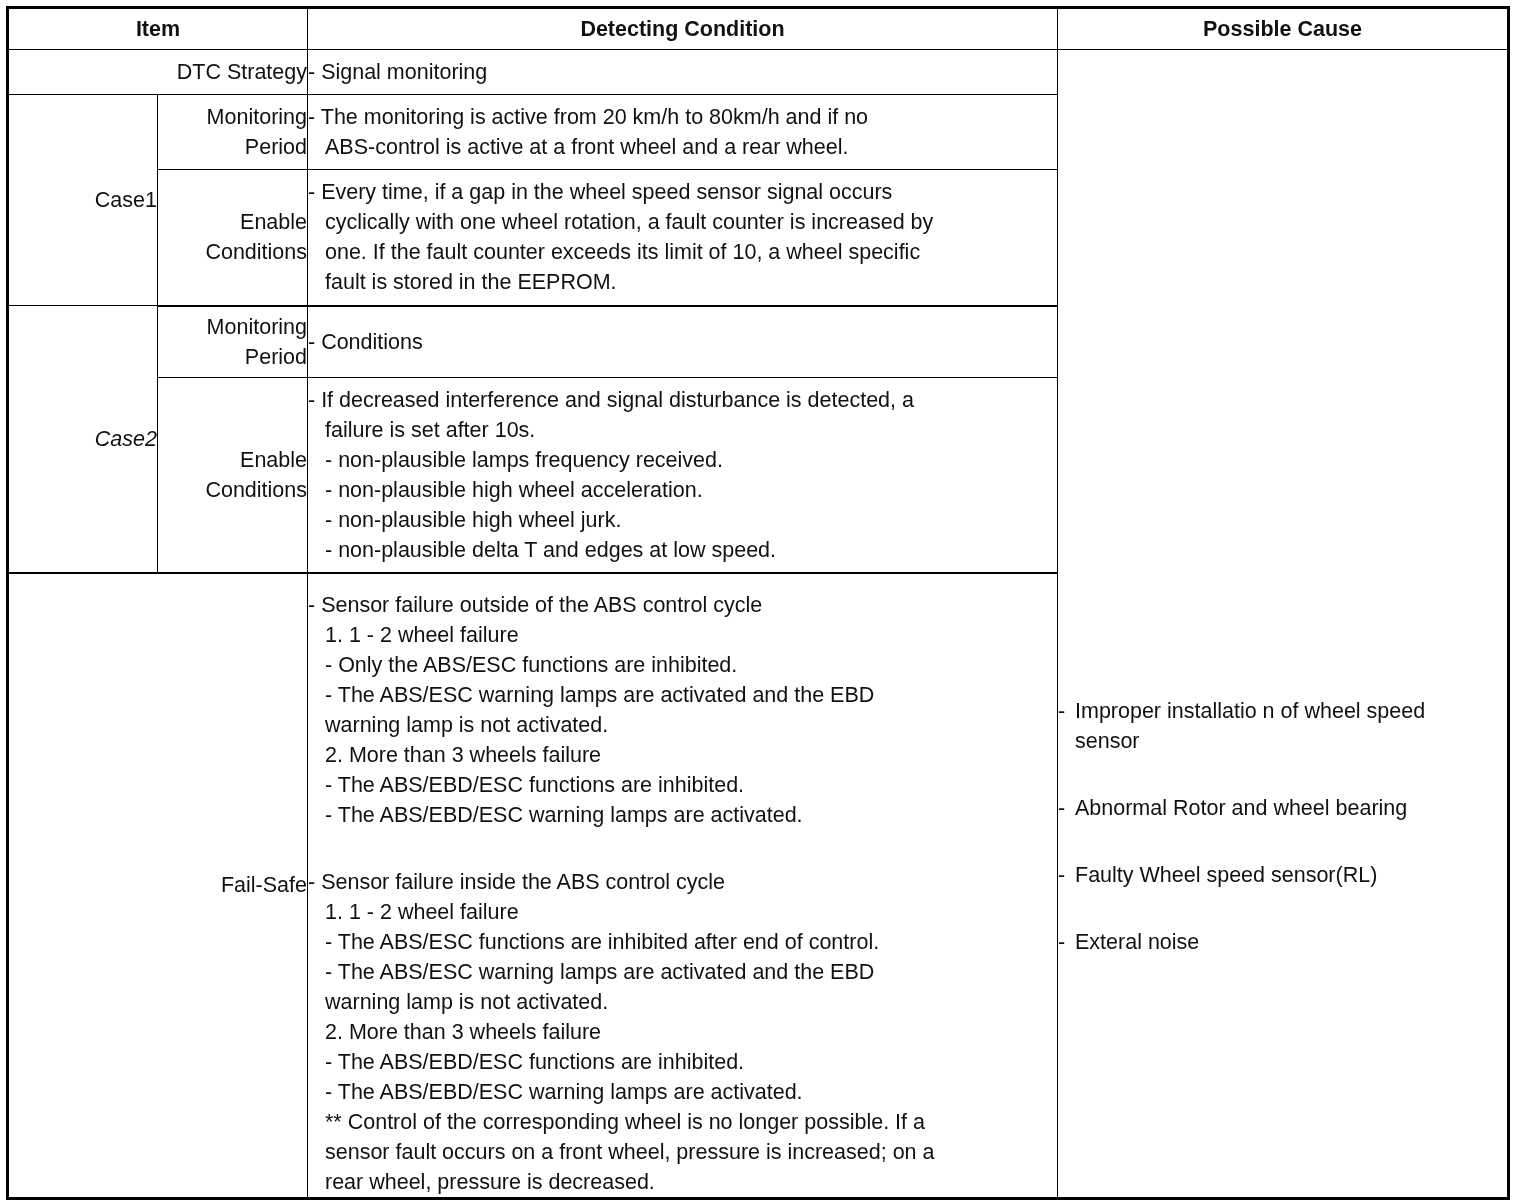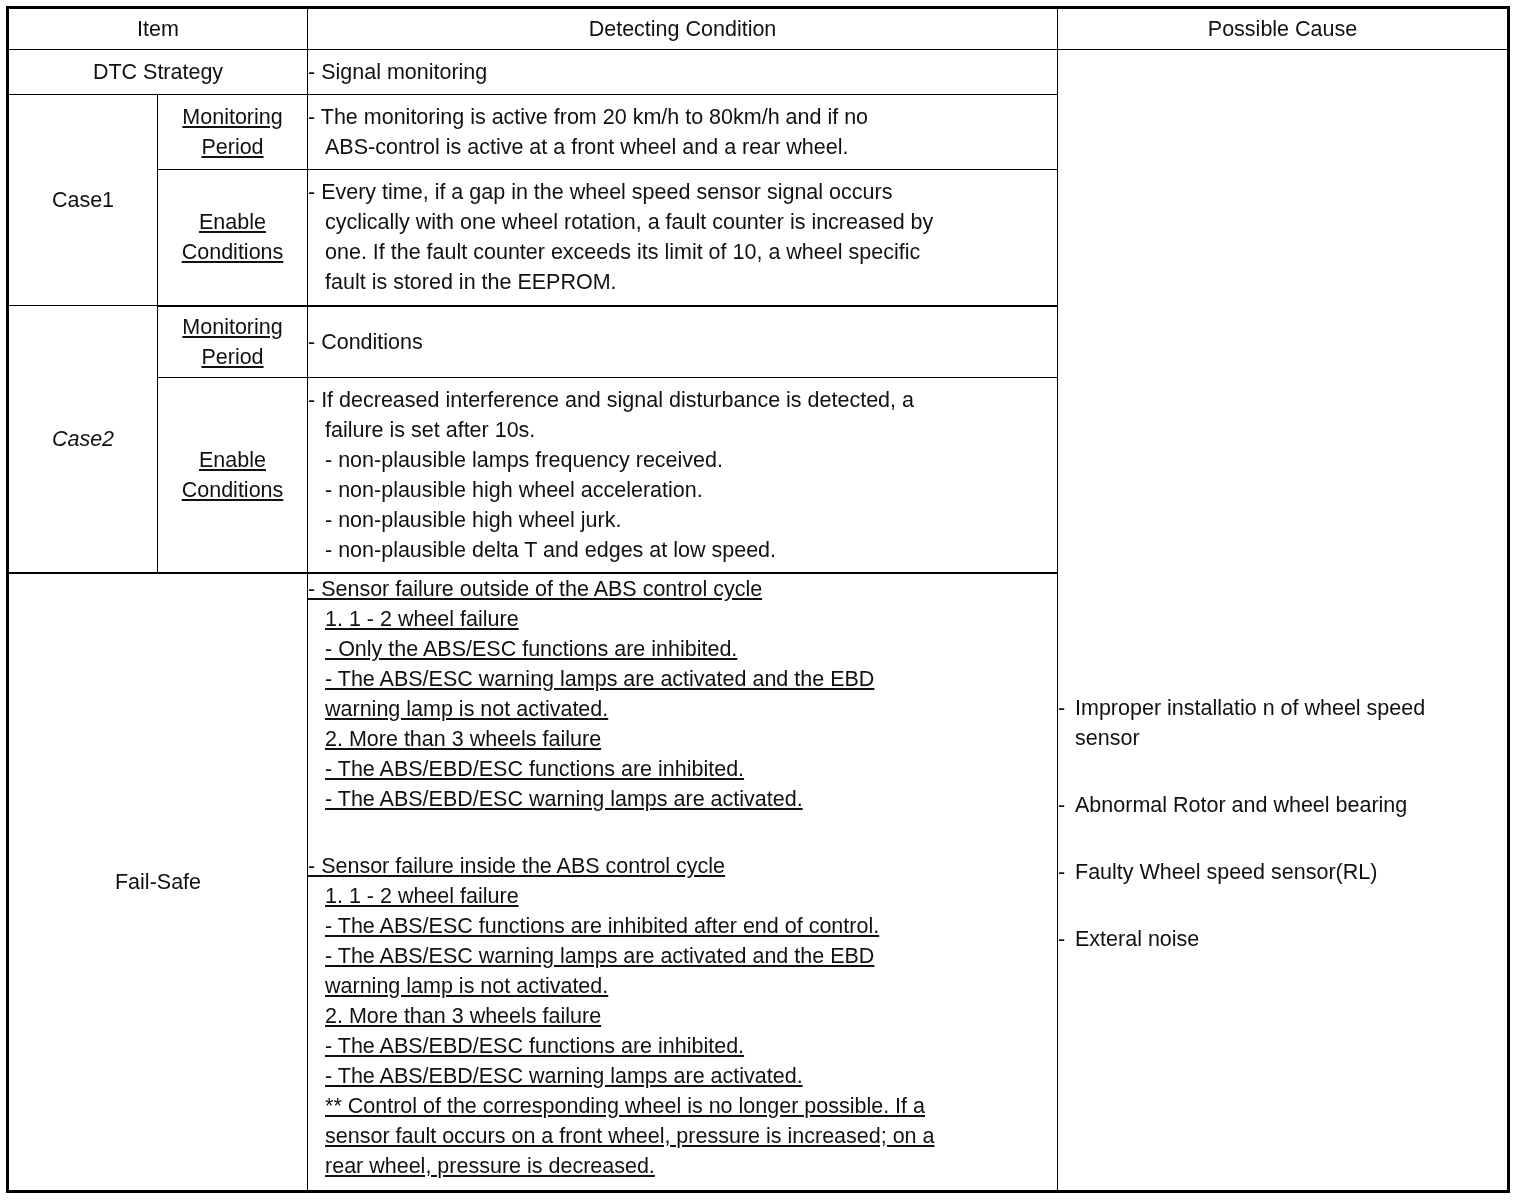--- a/index.html
+++ b/index.html
@@ -2,33 +2,33 @@
 <html><head>
 <meta charset="utf-8">
 <style>
   html, body { margin:0; padding:0; background:#ffffff; }
   body { width:1520px; height:1200px; position:relative; overflow:hidden;
          font-family:"Liberation Sans", sans-serif; color:#111; }
   table.dtc { position:absolute; left:6px; top:6px; width:1501px; height:1187px;
               border-collapse:collapse; table-layout:fixed;
               border:3px solid #000; font-size:21.5px; line-height:30px; }
   table.dtc td, table.dtc th { border:1.5px solid #000; padding:0; vertical-align:middle; }
-  th { font-weight:normal; text-align:center; height:40px; }
-  td.center { text-align:center; }
+  th { font-weight:bold; text-align:center; height:40px; }
+  td.center { text-align:right; }
   td.cond { padding:0 8px 0 8px;margin-left:12px; }
-  td.cond.top { vertical-align:top; padding-top:0;text-decoration:underline; }
+  td.cond.top { vertical-align:top; padding-top:16px; }
   td.cause { vertical-align:top; padding:0 8px 0 8px; }
   .line { display:block; white-space:nowrap; }
   .ind1 { padding-left:17px; }
   .gap { display:block; height:37px; }
   .cause-list { margin-top:443px; }
   .cause-item { display:flex; margin-bottom:37px; }
   .cause-item .dash { width:17px; flex:none; }
   tr.thick-bottom > td { border-bottom:2.5px solid #000; }
-  .cell-label .line { white-space:nowrap;text-decoration:underline; }
+  .cell-label .line { white-space:nowrap; }
 </style>
 </head>
 <body>
 
 <table class="dtc">
   <colgroup>
     <col style="width:150px">
     <col style="width:150px">
     <col style="width:750px">
     <col style="width:451px">

